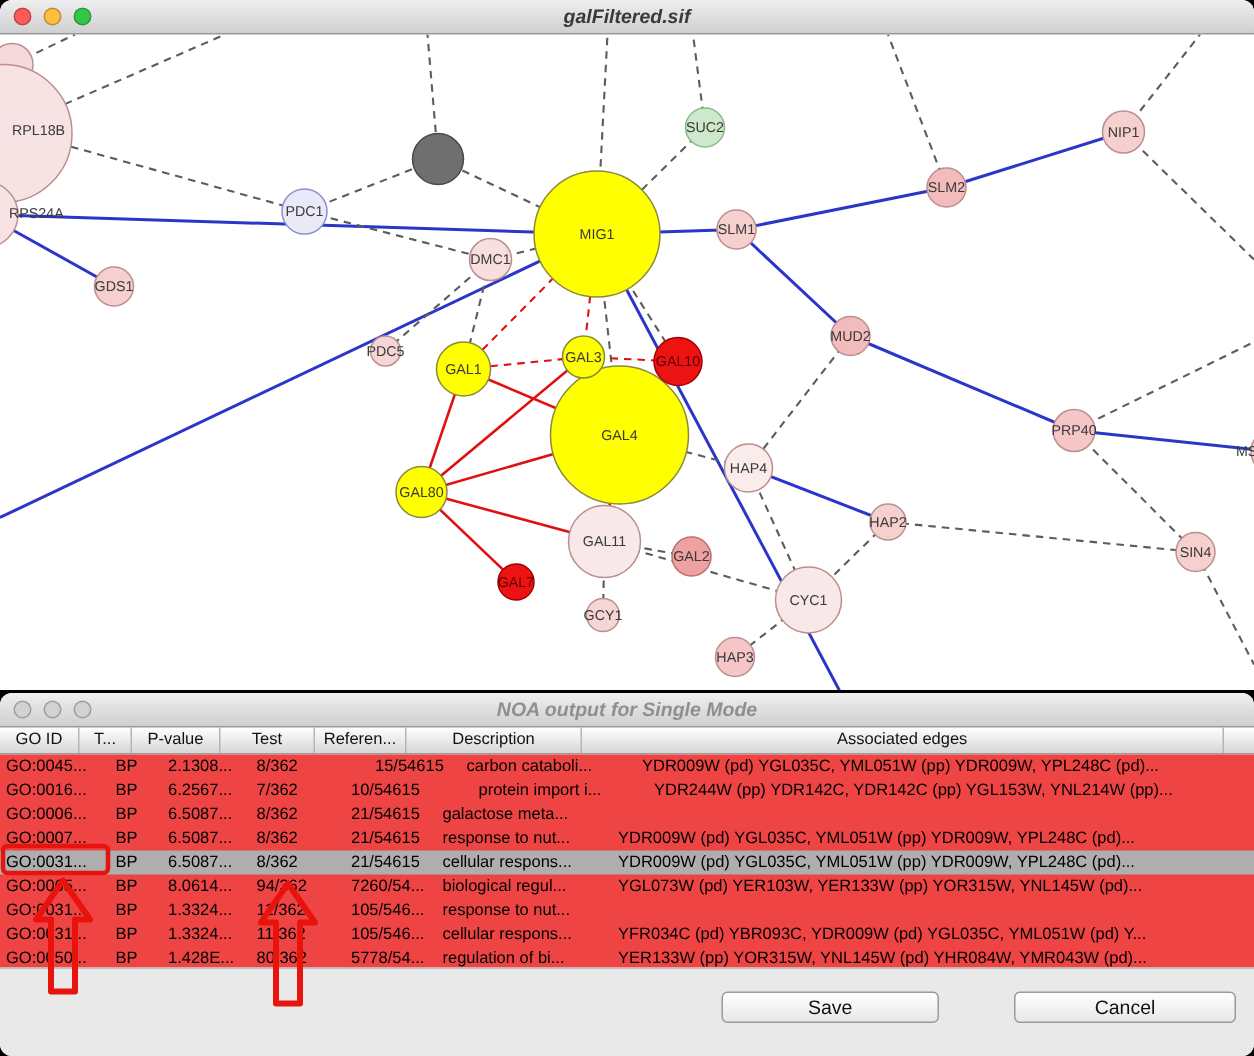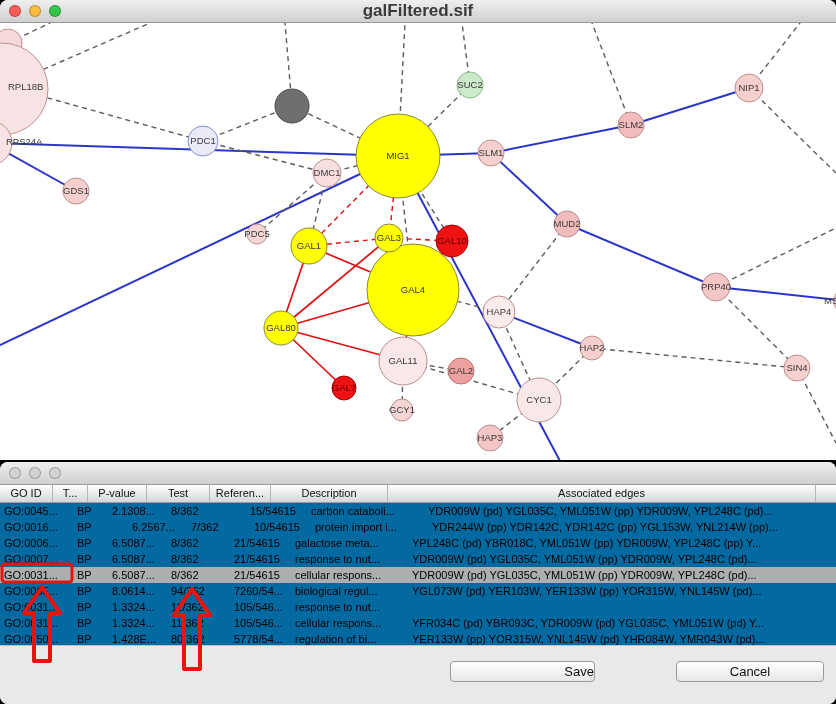--- a/index.html
+++ b/index.html
@@ -7,48 +7,48 @@
     width:836px;height:704px;position:relative;background:#000;
     font-family:"Liberation Sans",sans-serif;overflow:hidden;
   }
   .window{position:absolute;left:0;width:836px;background:#fff;}
   #top-window{top:0;height:460px;border-radius:8px 8px 0 0;overflow:hidden;}
   #bottom-window{top:462px;height:242px;border-radius:8px;overflow:hidden;}
   .titlebar{
     height:22px;background:linear-gradient(#efefef,#cfcfcf);
     border-bottom:1px solid #9a9a9a;position:relative;text-align:center;
   }
-  .titlebar .title{font-size:17px;line-height:22px;color:#3a3a3a;font-weight:bold;display:inline-block;}
+  .titlebar .title{font-size:13px;line-height:22px;color:#3a3a3a;font-weight:bold;display:inline-block;font-style:italic;}
   #bottom-window .titlebar .title{color:#8f8f8f;}
   .lights{position:absolute;left:9px;top:5px;display:flex;gap:8px;}
   .light{width:12px;height:12px;border-radius:50%;box-sizing:border-box;border:1px solid rgba(0,0,0,0.25);}
   #net-svg{display:block;background:#fff;}
   
   .thead{display:flex;height:17px;background:linear-gradient(#ffffff,#d6d6d6);border-bottom:1px solid #9c9c9c;}
   .th{
     box-sizing:border-box;border-right:1px solid #b5b5b5;font-size:11px;text-align:center;
     line-height:16px;color:#111;overflow:hidden;white-space:nowrap;flex:none;
   }
-  .tbody{background:#0369a1;}
+  .tbody{background:#ef4444;}
   .tr{display:flex;height:16px;}
   .tr.selected{background:#aeaeae;}
   .td{
     box-sizing:border-box;padding:1px 4px 0 4px;font-size:11px;line-height:14px;
     white-space:nowrap;overflow:hidden;color:#000;flex:none;
   }
   .footer{
     position:absolute;top:183px;left:0;width:836px;height:59px;
     background:#e9e9e9;border-top:1px solid #c2c2c2;
   }
   .btn{
     position:absolute;top:15px;height:21px;border:1px solid #9a9a9a;border-radius:4px;
     background:linear-gradient(#ffffff,#e7e7e7);font-size:13px;text-align:center;
     line-height:19px;color:#111;box-sizing:border-box;cursor:default;
   }
-  #save-btn{left:450px;width:145px;text-align:right;}
+  #save-btn{left:481px;width:145px;}
   #cancel-btn{left:676px;width:148px;}
   #annotations{position:absolute;left:0;top:0;width:836px;height:704px;pointer-events:none;z-index:40;}
 </style>
 </head>
 <body>
 
 <div class="window" id="top-window">
   <div class="titlebar">
     <div class="lights">
       <div class="light tl-top" style="background: rgb(252, 91, 87);"></div>
@@ -173,20 +173,21 @@
     </svg>
 </div>
 
 <div class="window" id="bottom-window">
   <div class="titlebar">
     <div class="lights">
       <div class="light tl-bot" style="background: rgb(210, 210, 210);"></div>
       <div class="light tl-bot" style="background: rgb(210, 210, 210);"></div>
       <div class="light tl-bot" style="background: rgb(210, 210, 210);"></div>
     </div>
+    <span class="title">NOA output for Single Mode</span>
   </div>
   <div class="thead" id="t-head">
       <div class="th" style="width: 53px;">GO ID</div>
       <div class="th" style="width: 35px;">T...</div>
       <div class="th" style="width: 59px;">P-value</div>
       <div class="th" style="width: 63px;">Test</div>
       <div class="th" style="width: 61px;">Referen...</div>
       <div class="th" style="width: 117px;">Description</div>
       <div class="th" style="width: 428px;">Associated edges</div>
     </div>
@@ -196,34 +197,33 @@
         <div class="td" style="width: 35px;">BP</div>
         <div class="td" style="width: 59px;">2.1308...</div>
         <div class="td" style="width: 63px;">8/362</div>
         <div class="td" style="width: 61px; margin-left: 16px;">15/54615</div>
         <div class="td" style="width: 117px;">carbon cataboli...</div>
         <div class="td" style="width: 428px;">YDR009W (pd) YGL035C, YML051W (pp) YDR009W, YPL248C (pd)...</div>
       </div>
       <div class="tr">
         <div class="td" style="width: 73px;">GO:0016...</div>
         <div class="td" style="width: 35px;">BP</div>
-        <div class="td" style="width: 59px; margin-left: 20px;">6.2567...</div>
+        <div class="td" style="width: 59px;">6.2567...</div>
         <div class="td" style="width: 63px;">7/362</div>
         <div class="td" style="width: 61px;">10/54615</div>
-        <div class="td" style="width: 117px;">protein import i...</div>
+        <div class="td" style="width: 117px; margin-left: 24px;">protein import i...</div>
         <div class="td" style="width: 428px;">YDR244W (pp) YDR142C, YDR142C (pp) YGL153W, YNL214W (pp)...</div>
       </div>
       <div class="tr">
         <div class="td" style="width: 73px;">GO:0006...</div>
         <div class="td" style="width: 35px;">BP</div>
         <div class="td" style="width: 59px;">6.5087...</div>
         <div class="td" style="width: 63px;">8/362</div>
         <div class="td" style="width: 61px;">21/54615</div>
         <div class="td" style="width: 117px;">galactose meta...</div>
-        <div class="td" style="width: 428px;">YPL248C (pd) YBR018C, YML051W (pp) YDR009W, YPL248C (pp) Y...</div>
       </div>
       <div class="tr">
         <div class="td" style="width: 73px;">GO:0007...</div>
         <div class="td" style="width: 35px;">BP</div>
         <div class="td" style="width: 59px;">6.5087...</div>
         <div class="td" style="width: 63px;">8/362</div>
         <div class="td" style="width: 61px;">21/54615</div>
         <div class="td" style="width: 117px;">response to nut...</div>
         <div class="td" style="width: 428px;">YDR009W (pd) YGL035C, YML051W (pp) YDR009W, YPL248C (pd)...</div>
       </div>

